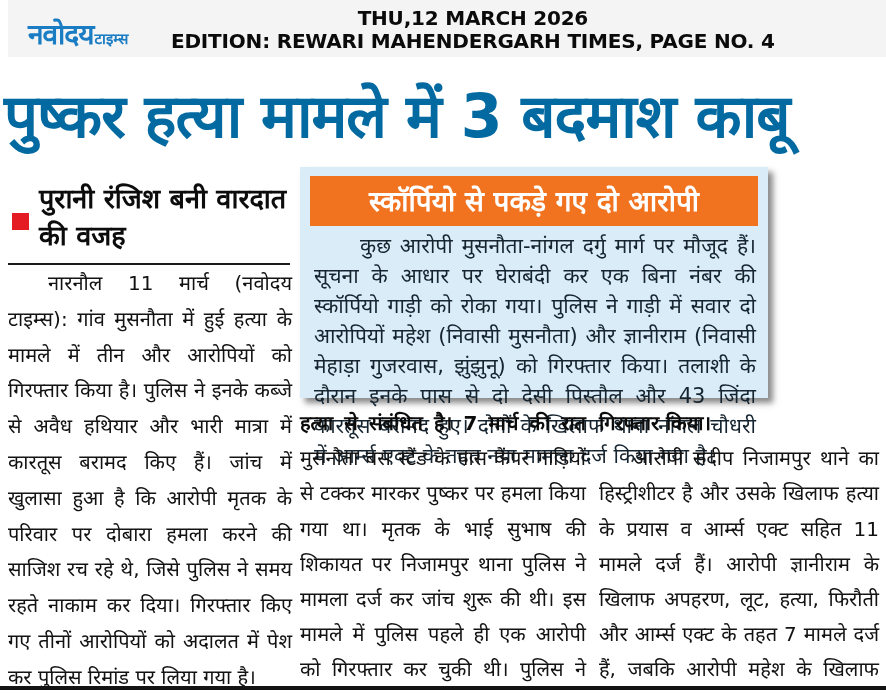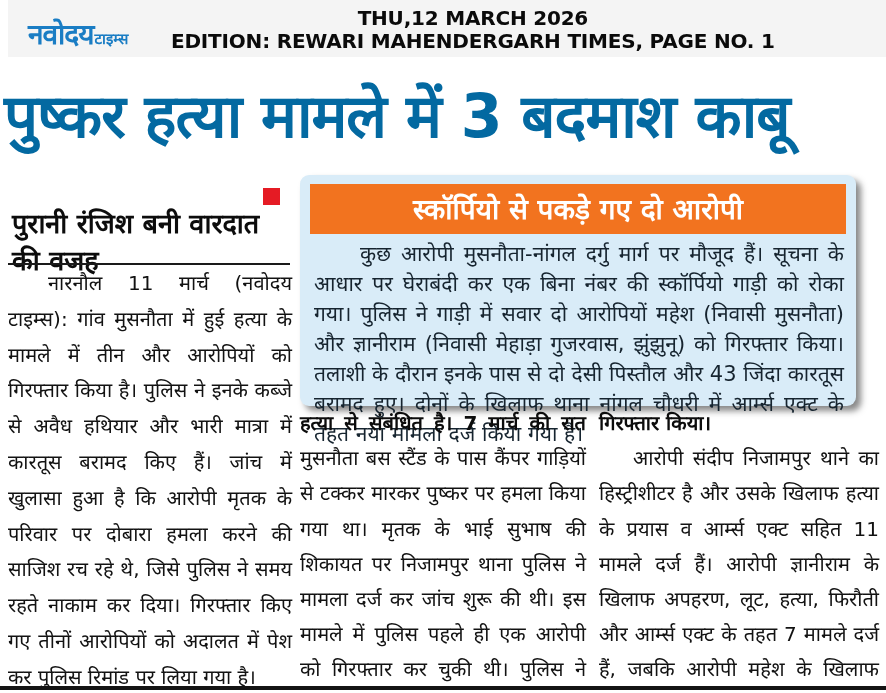--- a/index.html
+++ b/index.html
@@ -10,29 +10,29 @@
   .masthead{position:absolute;left:8px;top:0;width:886px;height:57px;background:#f4f4f4;text-align:center;}
   .logo{position:absolute;left:20px;top:14px;white-space:nowrap;}
   .logo-main{font-size:28px;font-weight:bold;color:var(--logo-blue,#1a7dc4);letter-spacing:-1px;}
   .logo-sub{font-size:15px;font-weight:bold;color:var(--logo-blue,#1a7dc4);margin-left:1px;}
   .dateline{position:absolute;left:163px;top:7px;font-weight:bold;font-size:20px;line-height:23px;color:#0b0b0b;letter-spacing:-0.2px;}
 
   
   .headline{position:absolute;left:4px;top:70px;width:874px;font-size:60px;font-weight:bold;color:#0369a1;letter-spacing:-1px;white-space:nowrap;line-height:92px;}
 
   
-  .subhead{position:absolute;left:12px;top:180px;width:278px;display:flex;align-items:flex-end;flex-direction:column;}
+  .subhead{position:absolute;left:12px;top:180px;width:278px;display:flex;align-items:center;}
   .red-square{width:17px;height:17px;background:var(--bullet-red,#e51b24);margin:8px 10px 0 0;flex:0 0 auto;}
   .subhead-text{font-size:27px;font-weight:bold;line-height:37px;color:#0c0c0c;}
   .subhead-rule{position:absolute;left:8px;top:263px;width:282px;height:0;border-top:2px solid #1a1a1a;}
   .left-body{position:absolute;left:8px;top:266px;width:284px;font-size:20px;line-height:35.8px;text-align:justify;color:#121212;}
   .left-body p{margin:0;text-indent:40px;}
 
   
-  .hbox{position:absolute;left:300px;top:175px;width:556px;height:231px;background:var(--box-blue,#d9ecf8);box-shadow:5px 5px 6px rgba(40,40,40,0.55);border-radius:9px;}
+  .hbox{position:absolute;left:300px;top:167px;width:468px;height:231px;background:var(--box-blue,#d9ecf8);box-shadow:5px 5px 6px rgba(40,40,40,0.55);}
   .hbox-title{margin:9px 10px 0 10px;background:var(--accent-orange,#f2731f);color:#ffffff;text-align:center;font-size:28px;font-weight:bold;padding:5px 0 7px 0;}
   .hbox-body{margin:5px 12px 0 14px;font-size:21px;line-height:30px;text-align:justify;color:#16242f;text-indent:46px;}
 
   
   .col{position:absolute;top:406px;font-size:20px;line-height:35.2px;text-align:justify;color:#121212;}
   .col-mid{left:300px;width:286px;}
   .col-right{left:599px;width:280px;}
   .lead-bold{font-weight:bold;color:#0c0c0c;}
   .col p{margin:0;}
   .col p.indent{text-indent:34px;}
@@ -43,21 +43,21 @@
 <body>
 
 <div class="page">
 
   <div class="masthead">
     <div class="logo">
       <span class="logo-main">नवोदय</span><span class="logo-sub">टाइम्स</span>
     </div>
     <div class="dateline">
       <div>THU,12 MARCH 2026</div>
-      <div>EDITION: REWARI MAHENDERGARH TIMES, PAGE NO. 1</div>
+      <div>EDITION: REWARI MAHENDERGARH TIMES, PAGE NO. 4</div>
     </div>
   </div>
 
   <div class="headline">पुष्कर हत्या मामले में 3 बदमाश काबू</div>
 
   <div class="subhead">
     <span class="red-square"></span>
     <span class="subhead-text">पुरानी रंजिश बनी वारदात की वजह</span>
   </div>
   <div class="subhead-rule"></div>

